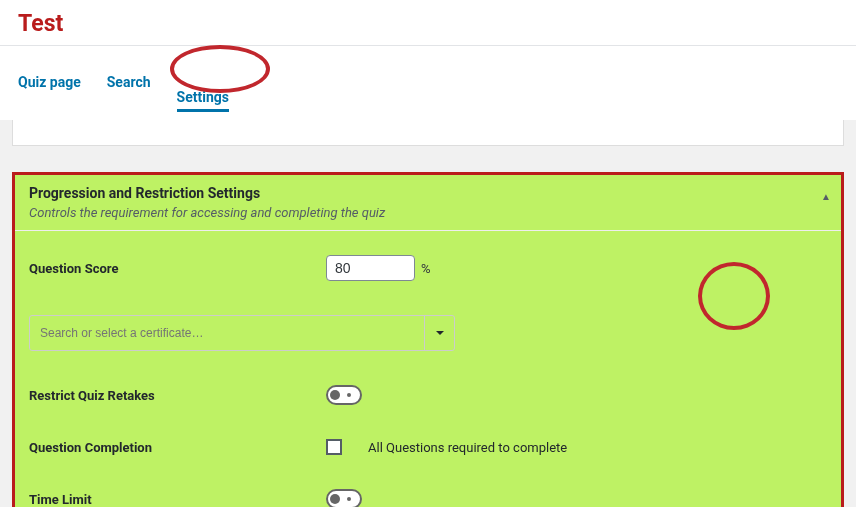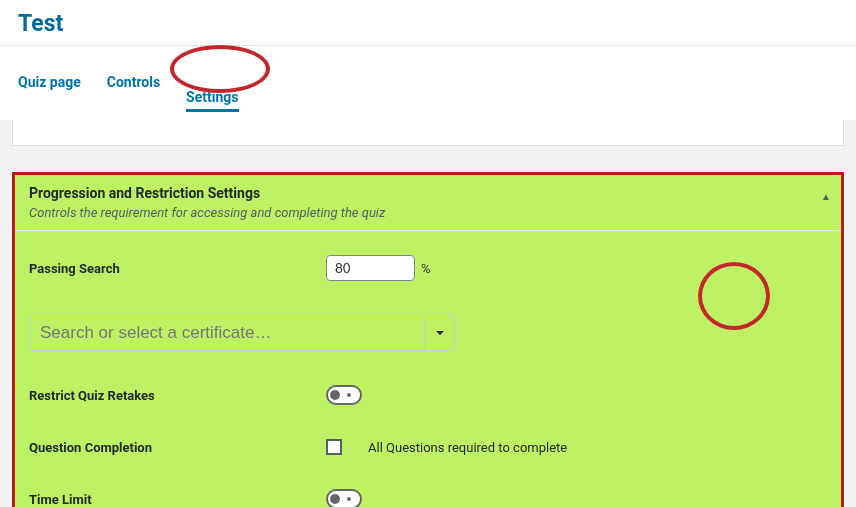--- a/index.html
+++ b/index.html
@@ -14,21 +14,21 @@
     height: 507px;
     background: #fff;
     position: relative;
   }
   .header {
     padding: 10px 18px 0 18px;
   }
   .page-title {
     font-size: 23px;
     font-weight: 700;
-    color: #0369a1;
+    color: #b91c1c;
     padding-bottom: 8px;
   }
   .hr {
     border: none;
     border-bottom: 1px solid #e2e4e7;
   }
   .tabs {
     display: flex;
     gap: 26px;
     padding: 10px 35px 8px 18px;
@@ -126,21 +126,21 @@
     width: 426px;
     height: 36px;
     border: 1px solid #ccc;
     border-radius: 3px;
   }
   .select-input {
     flex: 1;
     border: none;
     outline: none;
     padding: 0 10px;
-    font-size: 17px;
+    font-size: 12px;
     color: #555d66;
     background: transparent;
   }
   .select-caret {
     width: 30px;
     display: flex;
     align-items: center;
     justify-content: center;
     border-left: 1px solid #ccc;
     cursor: pointer;
@@ -203,38 +203,38 @@
 
 <div class="page-wrap">
 
   <div class="header">
     <div class="page-title">Test</div>
   </div>
   <div class="hr"></div>
 
   <div class="tabs">
     <a class="tab">Quiz page</a>
-    <a class="tab">Controls</a>
+    <a class="tab">Search</a>
     <a class="tab active">Settings</a>
   </div>
 
   <div class="content">
     <div class="panel-stub"></div>
 
     <div class="panel">
       <div class="panel-head">
         <div class="panel-title">Progression and Restriction Settings</div>
         <div class="panel-desc">Controls the requirement for accessing and completing the quiz</div>
         <div class="panel-collapse">▲</div>
       </div>
 
       <div class="panel-body">
 
         <div class="field-row">
-          <div class="field-label">Passing Search</div>
+          <div class="field-label">Question Score</div>
           <div class="field-control">
             <input class="num-input" type="text" value="80" style="">
             <span class="pct">%</span>
           </div>
         </div>
 
         <div class="field-row">
           <div class="field-control">
             <div class="select-wrap">
               <input class="select-input" type="text" placeholder="Search or select a certificate…" style="">

